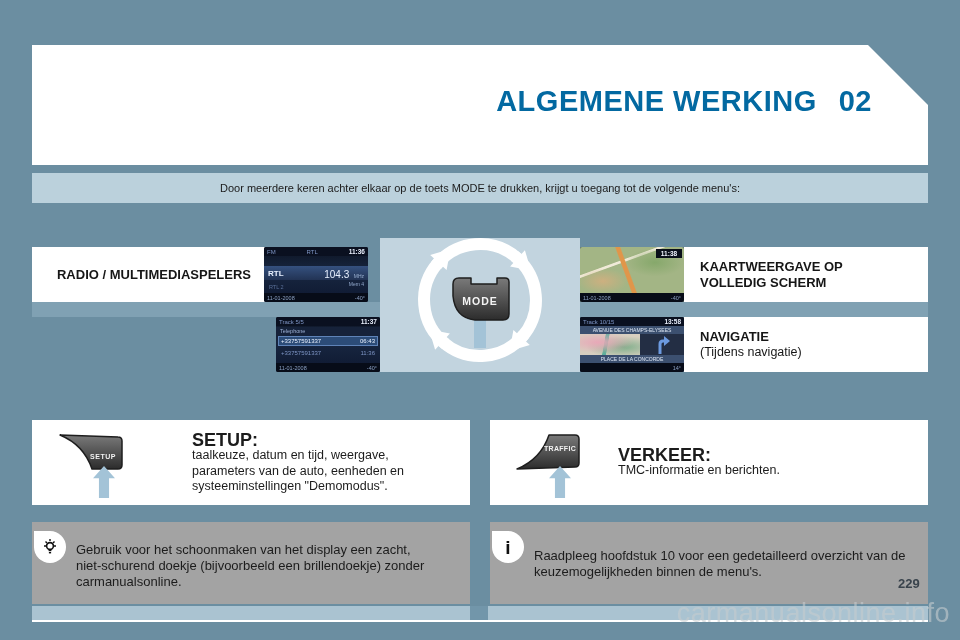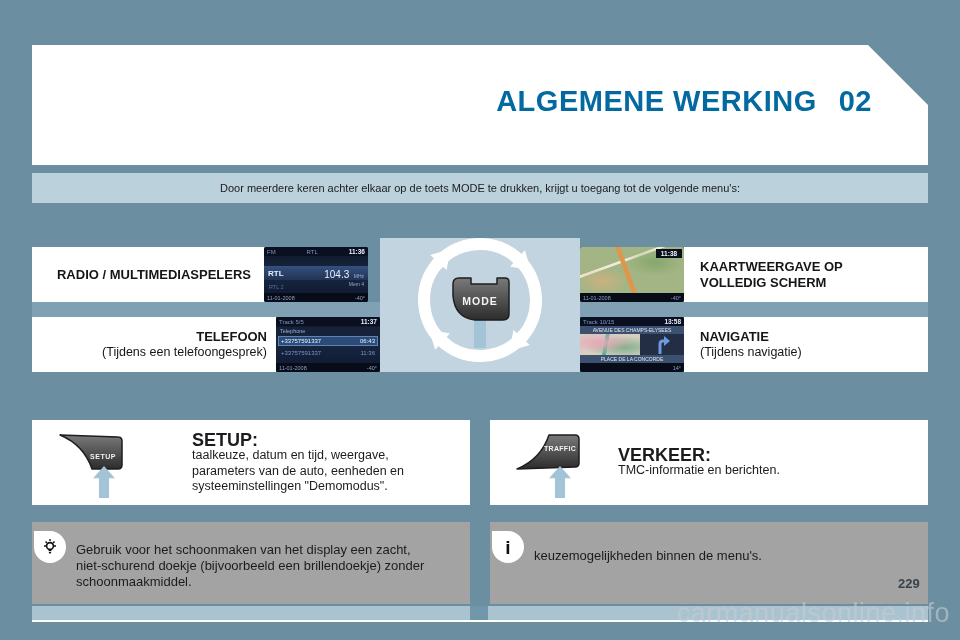--- a/index.html
+++ b/index.html
@@ -127,24 +127,20 @@
     <span>Door meerdere keren achter elkaar op de toets MODE te drukken, krijgt u toegang tot de volgende menu's:</span>
   </div>
 
   <div class="center-col"></div>
   <div class="gap-strip gap-left"></div>
   <div class="gap-strip gap-right"></div>
 
   <div class="strip strip-radio">
     <div class="lbl">RADIO  / MULTIMEDIASPELERS</div>
   </div>
-  <div class="strip strip-tel">
-    <div class="lbl">TELEFOON</div>
-    <div class="sub">(Tijdens een telefoongesprek)</div>
-  </div>
   <div class="strip strip-kaart">
     <div class="lbl">KAARTWEERGAVE OP</div>
     <div class="lbl">VOLLEDIG SCHERM</div>
   </div>
   <div class="strip strip-nav">
     <div class="lbl">NAVIGATIE</div>
     <div class="sub">(Tijdens navigatie)</div>
   </div>
 
   <div class="screen" style="left:264px;top:247px;padding-left:19px;">
@@ -281,29 +277,30 @@
         <line x1="14" y1="9" x2="16" y2="9" stroke="#111" stroke-width="1.4"></line>
         <line x1="5.5" y1="4.5" x2="7" y2="6" stroke="#111" stroke-width="1.4"></line>
         <line x1="14.5" y1="4.5" x2="13" y2="6" stroke="#111" stroke-width="1.4"></line>
         <line x1="8.6" y1="13.5" x2="11.4" y2="13.5" stroke="#111" stroke-width="1.4"></line>
         <line x1="8.9" y1="15.7" x2="11.1" y2="15.7" stroke="#111" stroke-width="1.4"></line>
       </svg>
     </div>
     <div class="note-text" style="top:20px;">
       <div>Gebruik voor het schoonmaken van het display een zacht,</div>
       <div>niet-schurend doekje (bijvoorbeeld een brillendoekje) zonder</div>
-      <div>schoonmaakmiddel.</div>
+      <div>carmanualsonline.</div>
     </div>
   </div>
 
   <div class="note-box note-right">
     <div class="note-badge">
       <span class="info-glyph">i</span>
     </div>
     <div class="note-text" style="top:26px;">
+      <div>Raadpleeg hoofdstuk 10 voor een gedetailleerd overzicht van de</div>
       <div>keuzemogelijkheden binnen de menu's.</div>
     </div>
   </div>
 
   <div class="bottom-bar">
     <div class="bottom-sq"></div>
   </div>
 
   <div class="page-num">229</div>
   <div class="watermark">carmanualsonline.info</div>

